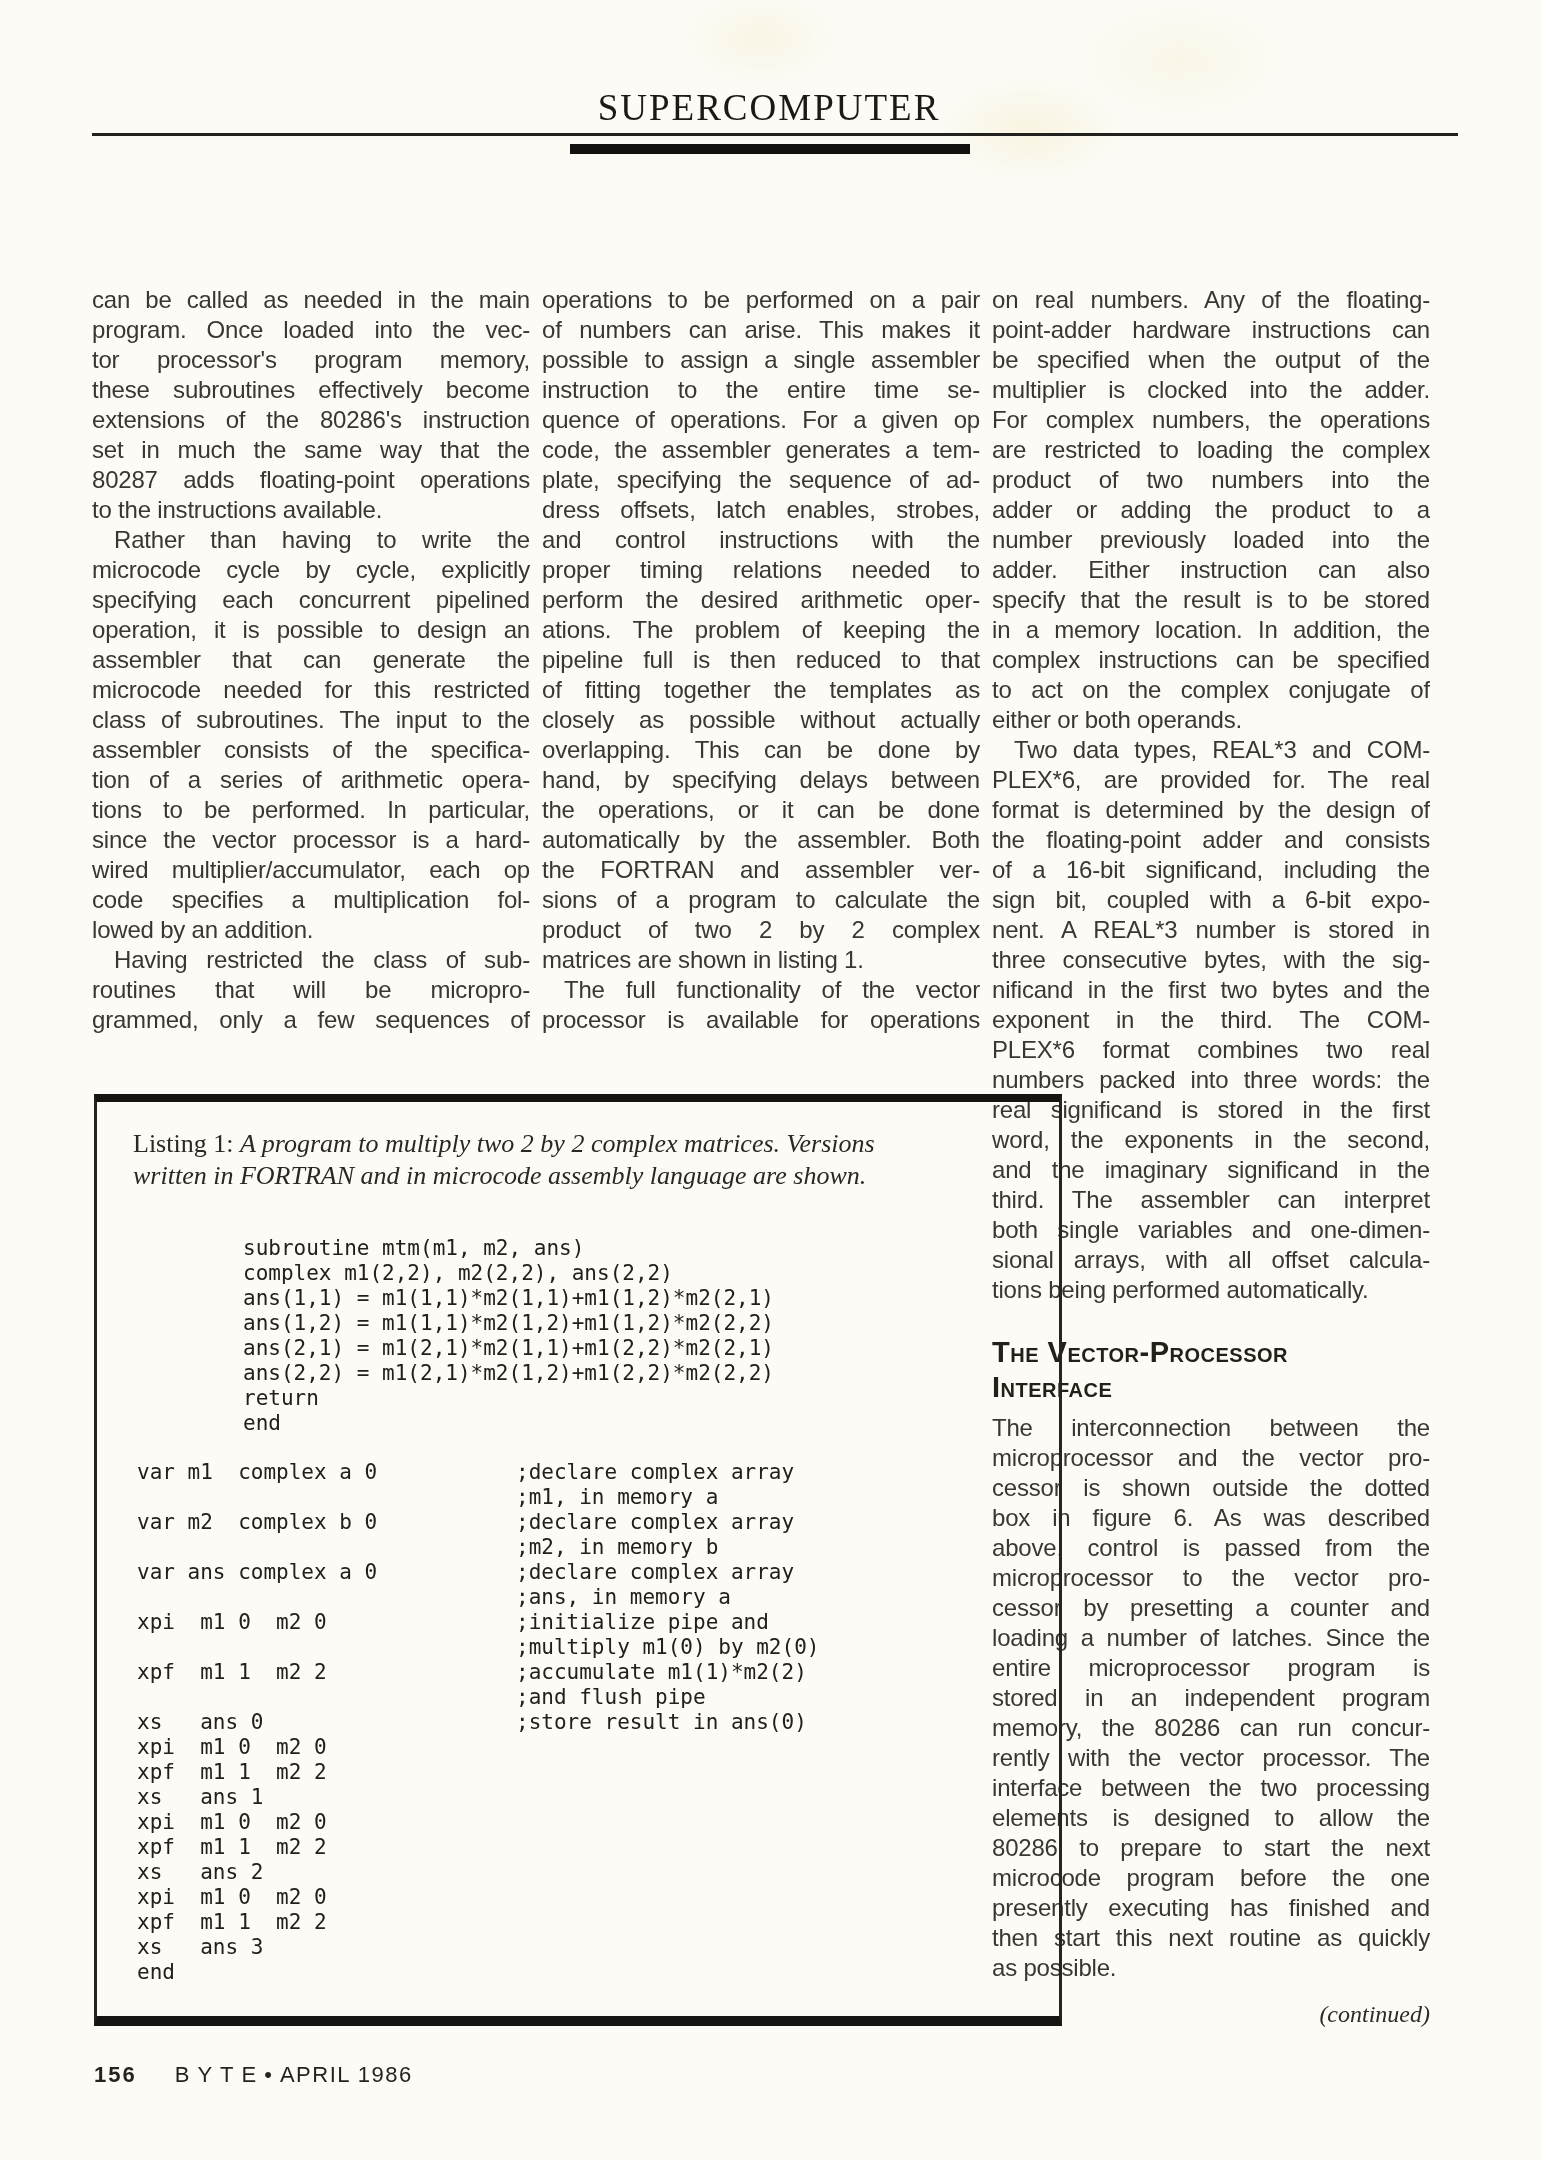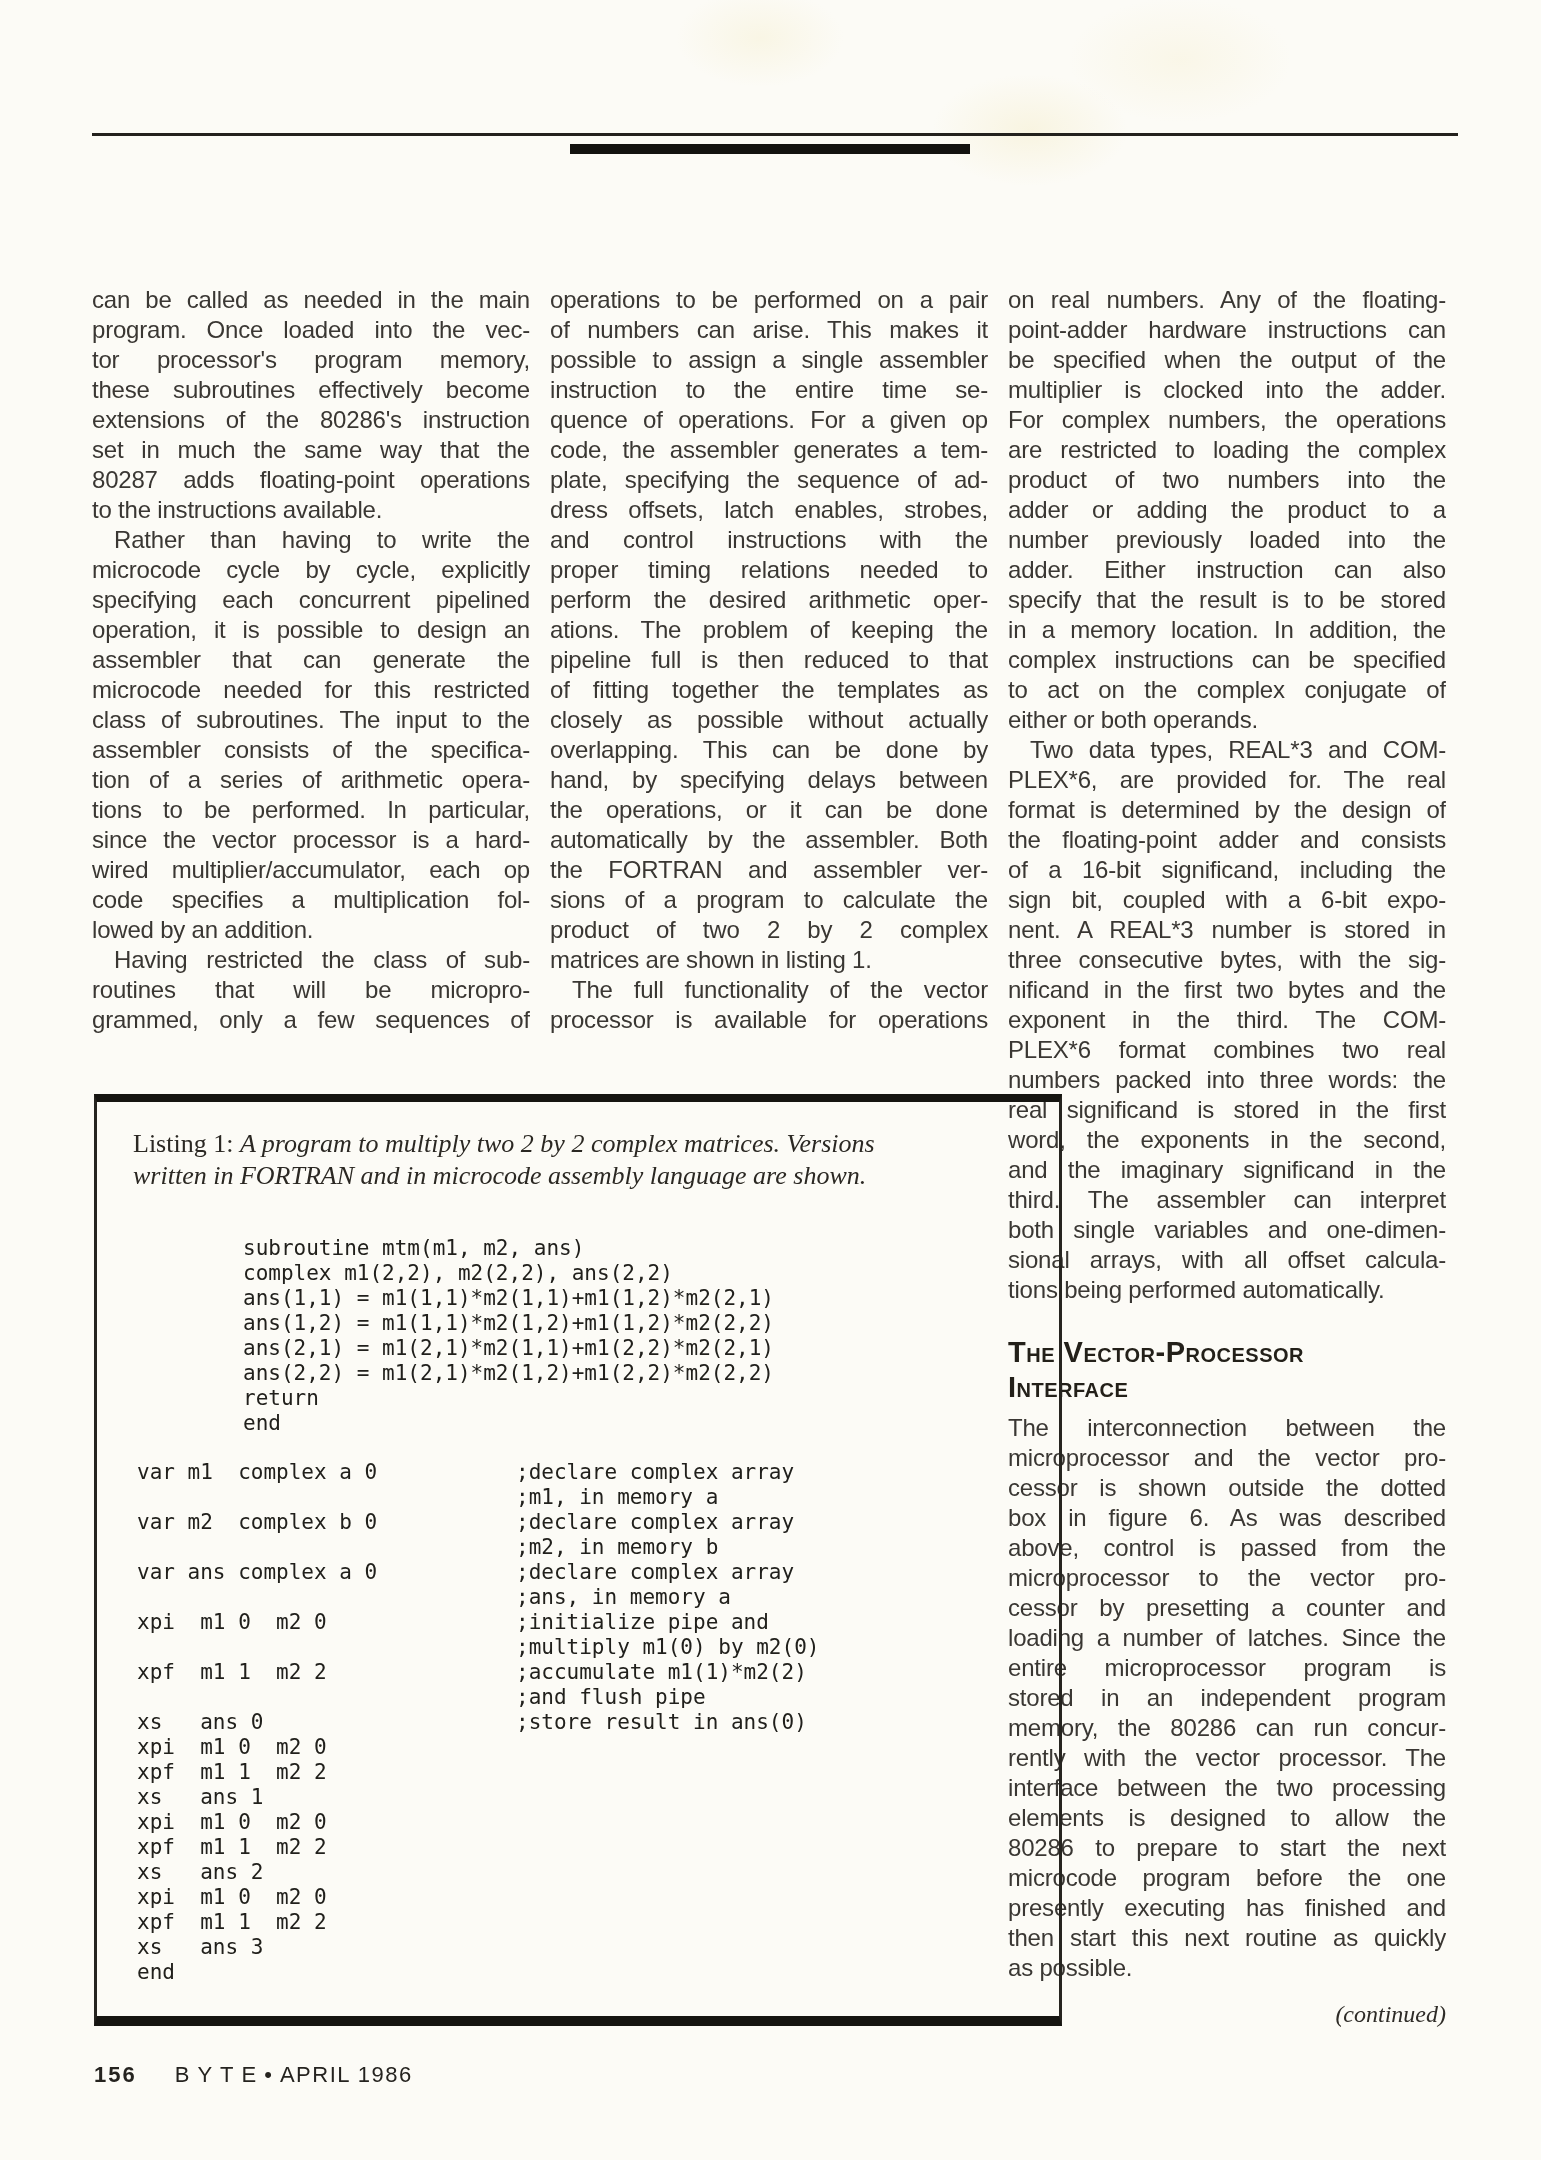--- a/index.html
+++ b/index.html
@@ -19,21 +19,21 @@
   }
   
   .hdr-title{
     position:absolute; top:86px; left:769px; transform:translateX(-50%);
     font-family:"Liberation Serif", serif;
     font-size:37px; letter-spacing:2px; color:#1b1a18; white-space:nowrap;
   }
   .hdr-rule{position:absolute; left:92px; top:133px; width:1366px; height:3px; background:#23211d;}
   .hdr-bar{position:absolute; left:570px; top:144px; width:400px; height:10px; background:#131210;}
   
-  .cols{position:absolute; left:92px; top:285px; width:1368px; display:flex; gap:20px;}
+  .cols{position:absolute; left:92px; top:285px; width:1368px; display:flex; gap:12px;}
   .col{width:438px; flex:0 0 438px;}
   .para{margin:0;}
   .ln{
     height:30px; line-height:30px; font-size:24px; overflow:hidden;
     letter-spacing:-0.2px; color:#3a3733;
   }
   .ln.j{text-align:justify; text-align-last:justify;}
   .ln.ind{text-indent:22px;}
   .sec-heading{margin-top:30px; margin-bottom:8px;}
   .sec-heading .ln{
@@ -73,20 +73,21 @@
   .footer .pgnum{font-weight:bold; letter-spacing:2px; margin-right:38px;}
   .footer .mag{letter-spacing:8px;}
   .footer .bullet{margin:0 8px 0 0;}
   .footer .issue{letter-spacing:1.5px;}
 </style>
 </head>
 <body>
 
 <div class="page">
 
+  <div class="hdr-title">SUPERCOMPUTER</div>
   <div class="hdr-rule"></div>
   <div class="hdr-bar"></div>
 
   <div class="cols">
     <div class="col">
         <div class="para">
           <div class="ln j">can be called as needed in the main</div>
           <div class="ln j">program. Once loaded into the vec-</div>
           <div class="ln j">tor processor's program memory,</div>
           <div class="ln j">these subroutines effectively become</div>

